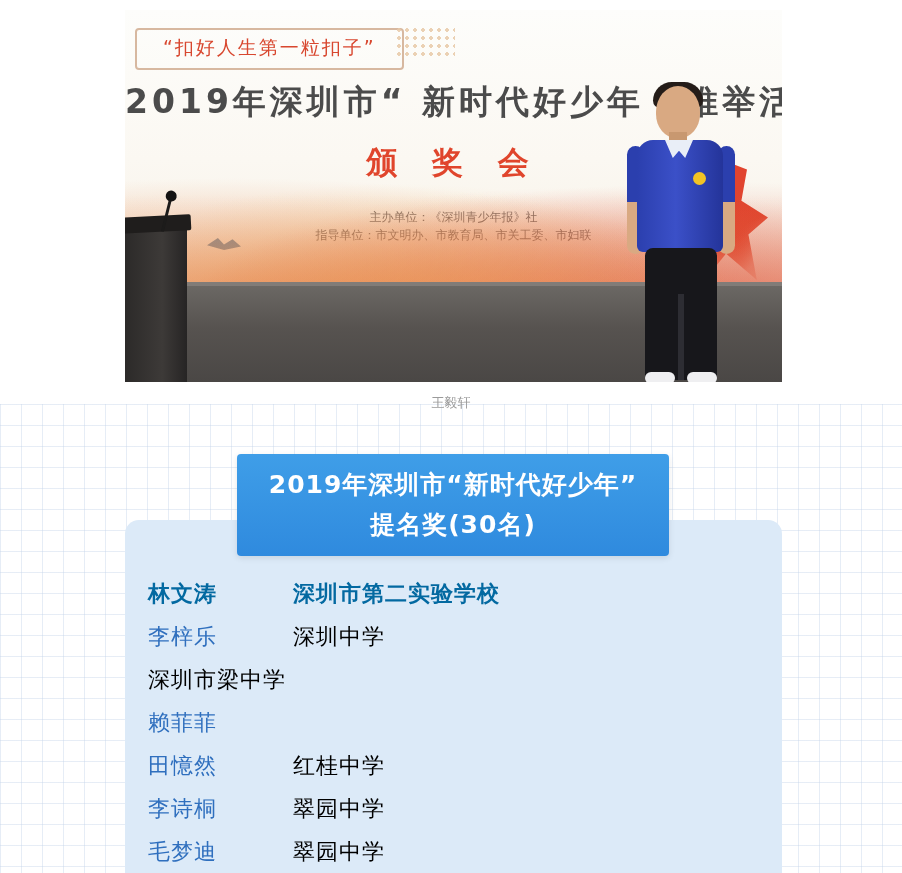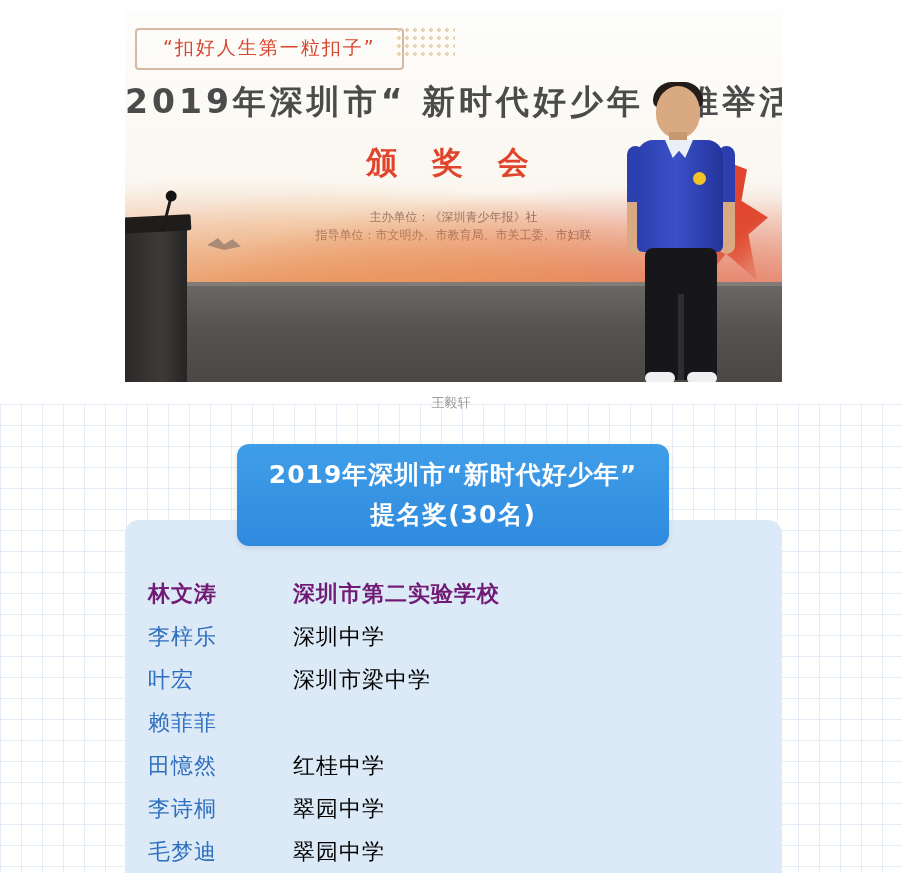--- a/index.html
+++ b/index.html
@@ -277,25 +277,25 @@
     left: 125px;
     top: 520px;
     width: 657px;
     height: 353px;
     background: #dceaf8;
     border-radius: 14px 14px 0 0;
   }
   .head-banner {
     position: absolute;
     left: 237px;
-    top: 444px;
+    top: 454px;
     width: 432px;
     height: 102px;
     background: linear-gradient(to bottom,#3f9ee8 0%, #2f8ade 100%);
-    border-radius: 12px;
+    border-radius: 4px;
     box-shadow: 0 2px 6px rgba(0,0,0,0.10);
     color: #ffffff;
     text-align: center;
     font-family: "DejaVu Sans", "Liberation Sans", sans-serif;
     font-weight: bold;
   }
   .head-banner .l1 {
     position: absolute; left: 0; right: 0; top: 14px;
     font-size: 25px; letter-spacing: 1px;
   }
@@ -322,21 +322,21 @@
     color: #2f6fbe;
     letter-spacing: 1px;
   }
   .row .sc {
     font-size: 22px;
     color: #000000;
     letter-spacing: 1px;
   }
   .row.highlight .nm,
   .row.highlight .sc {
-    color: #701a75;
+    color: #0369a1;
     font-weight: bold;
   }
 </style>
 </head>
 <body>
 
 <div class="page">
 
   <div class="grid-bg"></div>
 
@@ -381,21 +381,20 @@
 
       <div class="row highlight">
         <span class="nm">林文涛</span>
         <span class="sc">深圳市第二实验学校</span>
       </div>
       <div class="row">
         <span class="nm">李梓乐</span>
         <span class="sc">深圳中学</span>
       </div>
       <div class="row">
-        <span class="nm">叶宏</span>
         <span class="sc">深圳市梁中学</span>
       </div>
       <div class="row">
         <span class="nm">赖菲菲</span>
       </div>
       <div class="row">
         <span class="nm">田憶然</span>
         <span class="sc">红桂中学</span>
       </div>
       <div class="row">

